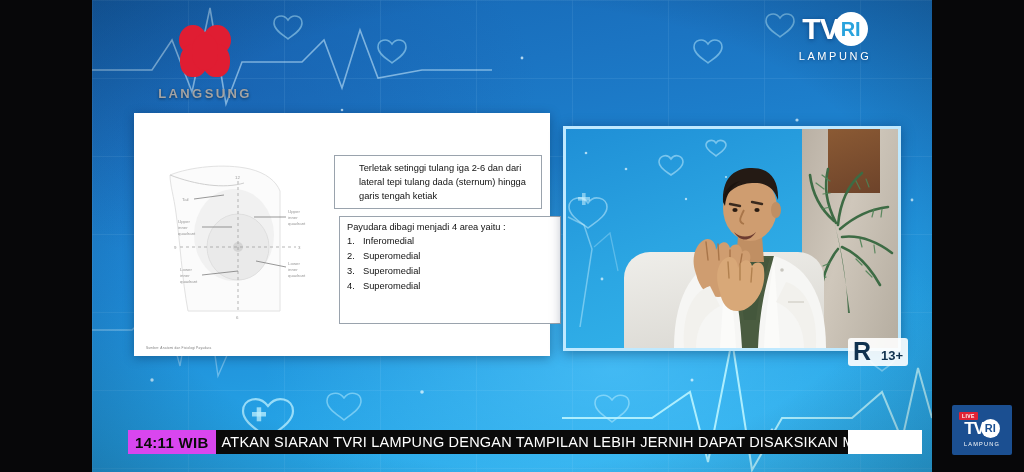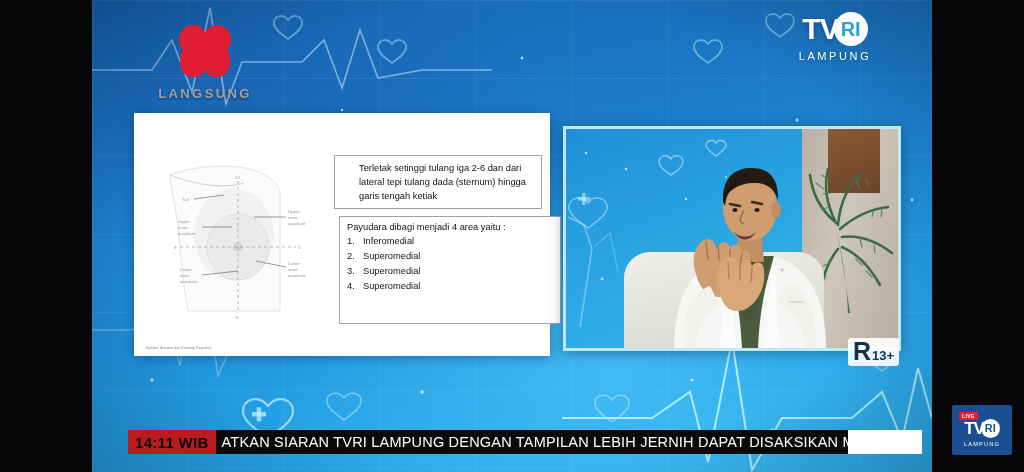--- a/index.html
+++ b/index.html
@@ -48,21 +48,21 @@
       width:34px;height:34px;border-radius:50%;background:#fff;color:#2aa3dd;
       font-size:20px;font-weight:bold;margin-left:-5px;line-height:1;}
   #tvri-top .sub{margin-top:4px;color:#fff;font-size:11px;letter-spacing:2.6px;
       text-shadow:0 1px 3px rgba(0,40,90,.5);}
 
   
   #rating{position:absolute;left:848px;top:338px;z-index:22;
       background:rgba(255,255,255,.9);border-radius:3px;padding:1px 5px 2px 5px;
       display:flex;align-items:baseline;color:#11324f;}
   #rating .r{font-size:25px;font-weight:bold;line-height:1;}
-  #rating .n{font-size:13px;font-weight:bold;line-height:1;margin-left:1px;}
+  #rating .n{font-size:13px;font-weight:bold;line-height:1;margin-left:10px;}
 
   
   #slide{position:absolute;left:134px;top:113px;width:416px;height:243px;background:#fff;z-index:15;
       box-shadow:0 2px 10px rgba(0,20,50,.35);}
   #slide-title{text-align:center;font-size:17px;color:#111;letter-spacing:.5px;margin-top:12px;}
   #slide-body{position:absolute;left:0;top:40px;right:0;bottom:0;}
 
   #diagram{position:absolute;left:12px;top:8px;width:178px;height:160px;}
   #diagram svg{width:100%;height:100%;}
 
@@ -90,21 +90,21 @@
       background:linear-gradient(160deg,#8b5a34,#6d432a);}
   #vplant{position:absolute;right:2px;top:34px;width:92px;height:150px;}
   #vplant svg{width:100%;height:100%;}
   #vchair{position:absolute;left:58px;bottom:0;width:200px;height:96px;border-radius:26px 26px 0 0;
       background:linear-gradient(170deg,#efeeea,#d9d7d1);}
   #person{position:absolute;left:96px;bottom:0;width:176px;height:196px;}
   #person svg{width:100%;height:100%;}
 
   
   #ticker{position:absolute;left:128px;top:430px;height:24px;display:flex;align-items:stretch;z-index:30;}
-  #tick-time{background:#b91c1c;color:#0b0b0b;font-size:15px;font-weight:bold;letter-spacing:.3px;
+  #tick-time{background:#d946ef;color:#0b0b0b;font-size:15px;font-weight:bold;letter-spacing:.3px;
       display:flex;align-items:center;padding:0 7px;}
   #tick-text{background:#0a0a0a;color:#fff;font-size:14.5px;letter-spacing:.2px;
       display:flex;align-items:center;padding:0 6px;white-space:nowrap;overflow:hidden;max-width:620px;}
   #tick-pad{background:#fff;width:74px;}
 
   
   #tvri-corner{position:absolute;left:952px;top:405px;width:60px;height:50px;z-index:45;
       background:#1b4f91;border-radius:2px;display:flex;flex-direction:column;
       align-items:center;justify-content:center;}
   #tvri-corner .live{position:absolute;left:7px;top:7px;background:#e02235;color:#fff;

